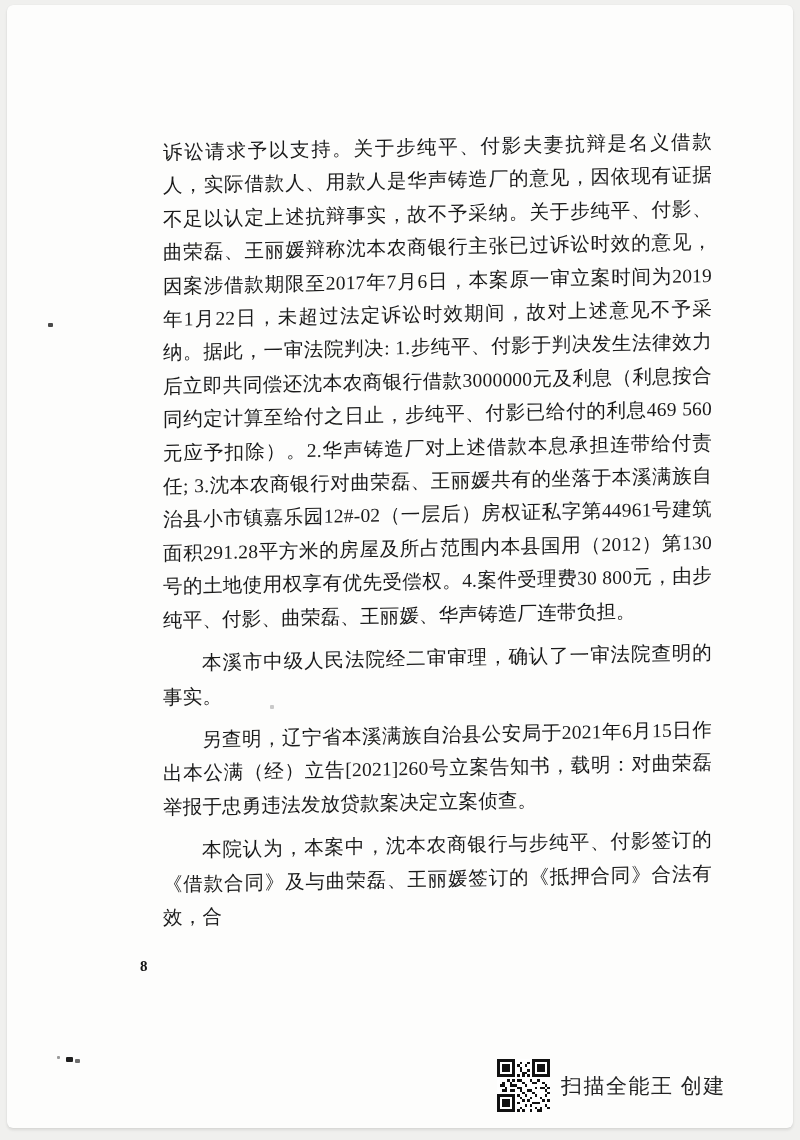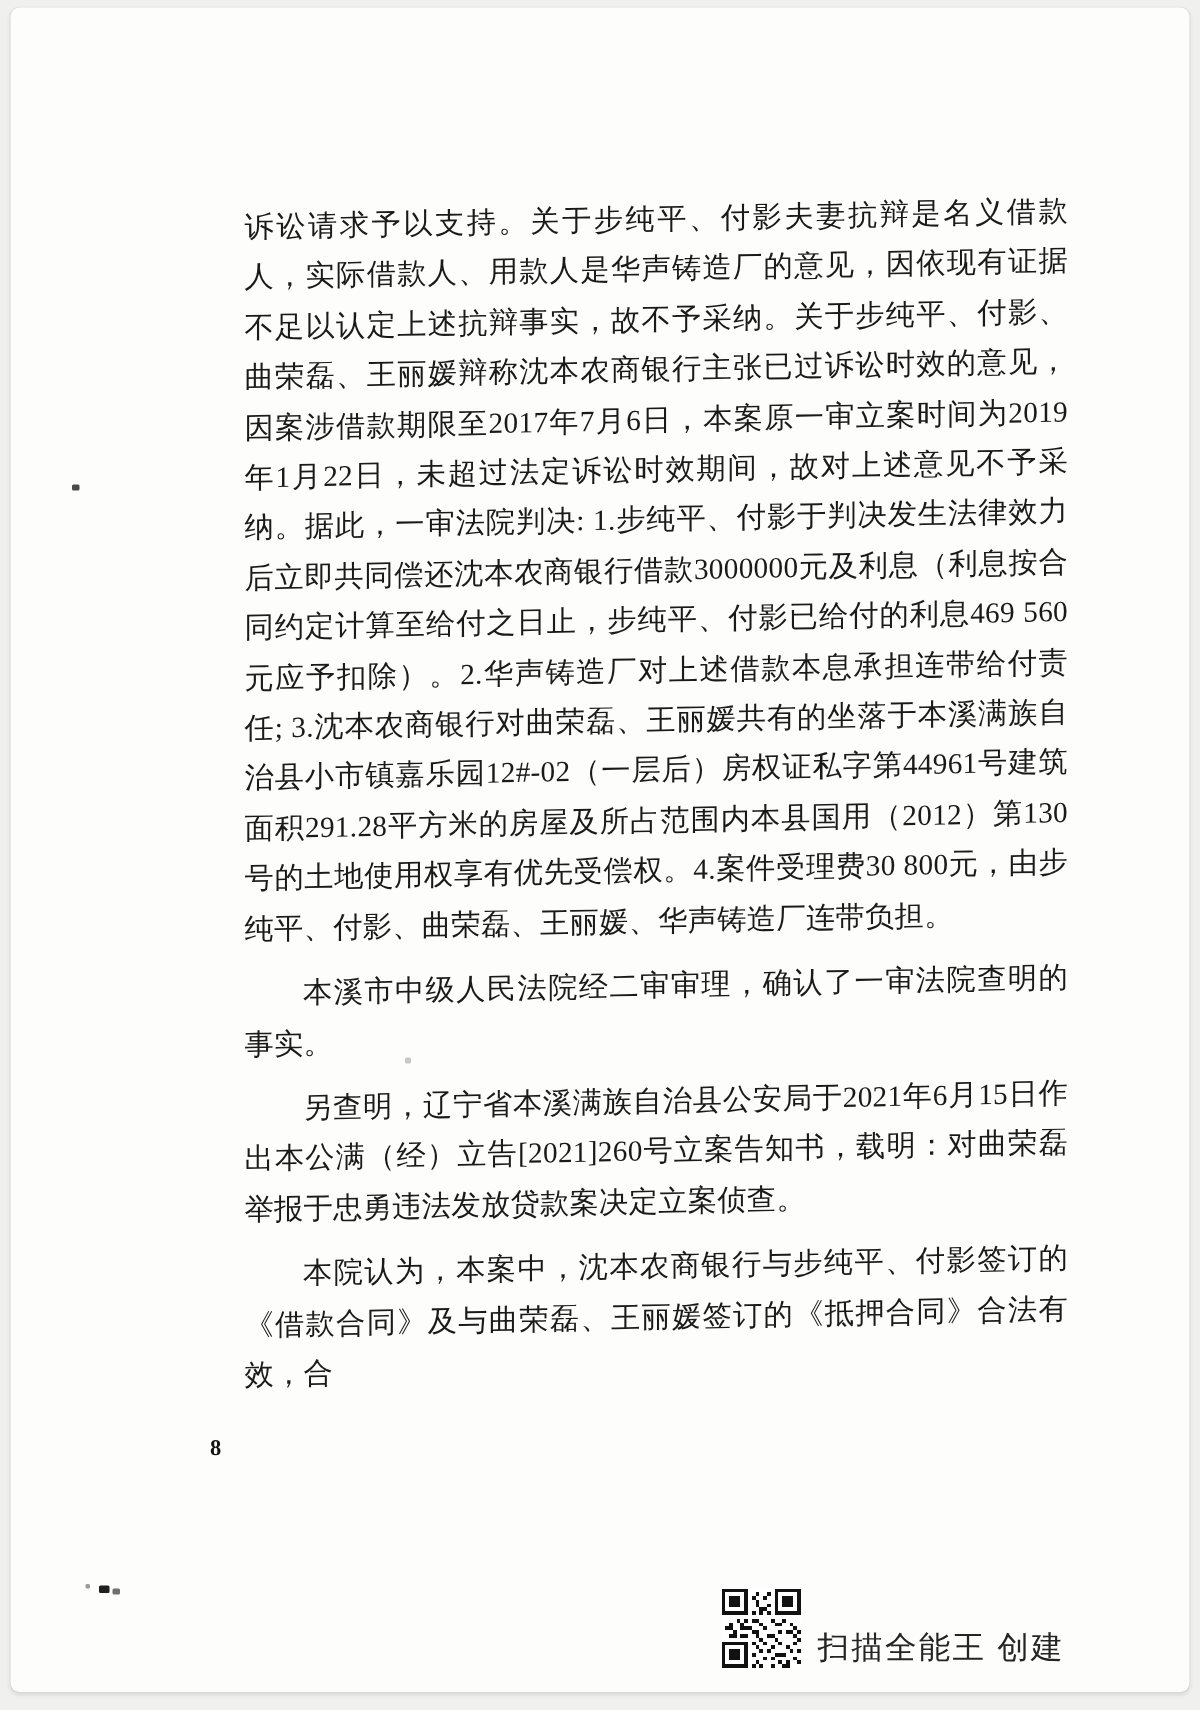--- a/index.html
+++ b/index.html
@@ -49,25 +49,25 @@
   .page-number {
     position: absolute;
     left: 133px;
     top: 953px;
     font-size: 15px;
     font-weight: bold;
     color: #141414;
   }
   .footer {
     position: absolute;
-    left: 474px;
+    left: 490px;
     top: 1054px;
     height: 53px;
     display: flex;
-    align-items: flex-end;
+    align-items: center;
   }
   .qr {
     width: 53px;
     height: 53px;
     display: block;
   }
   .qr-label {
     margin-left: 11px;
     font-family: "Liberation Sans", "DejaVu Sans", sans-serif;
     font-size: 21px;

